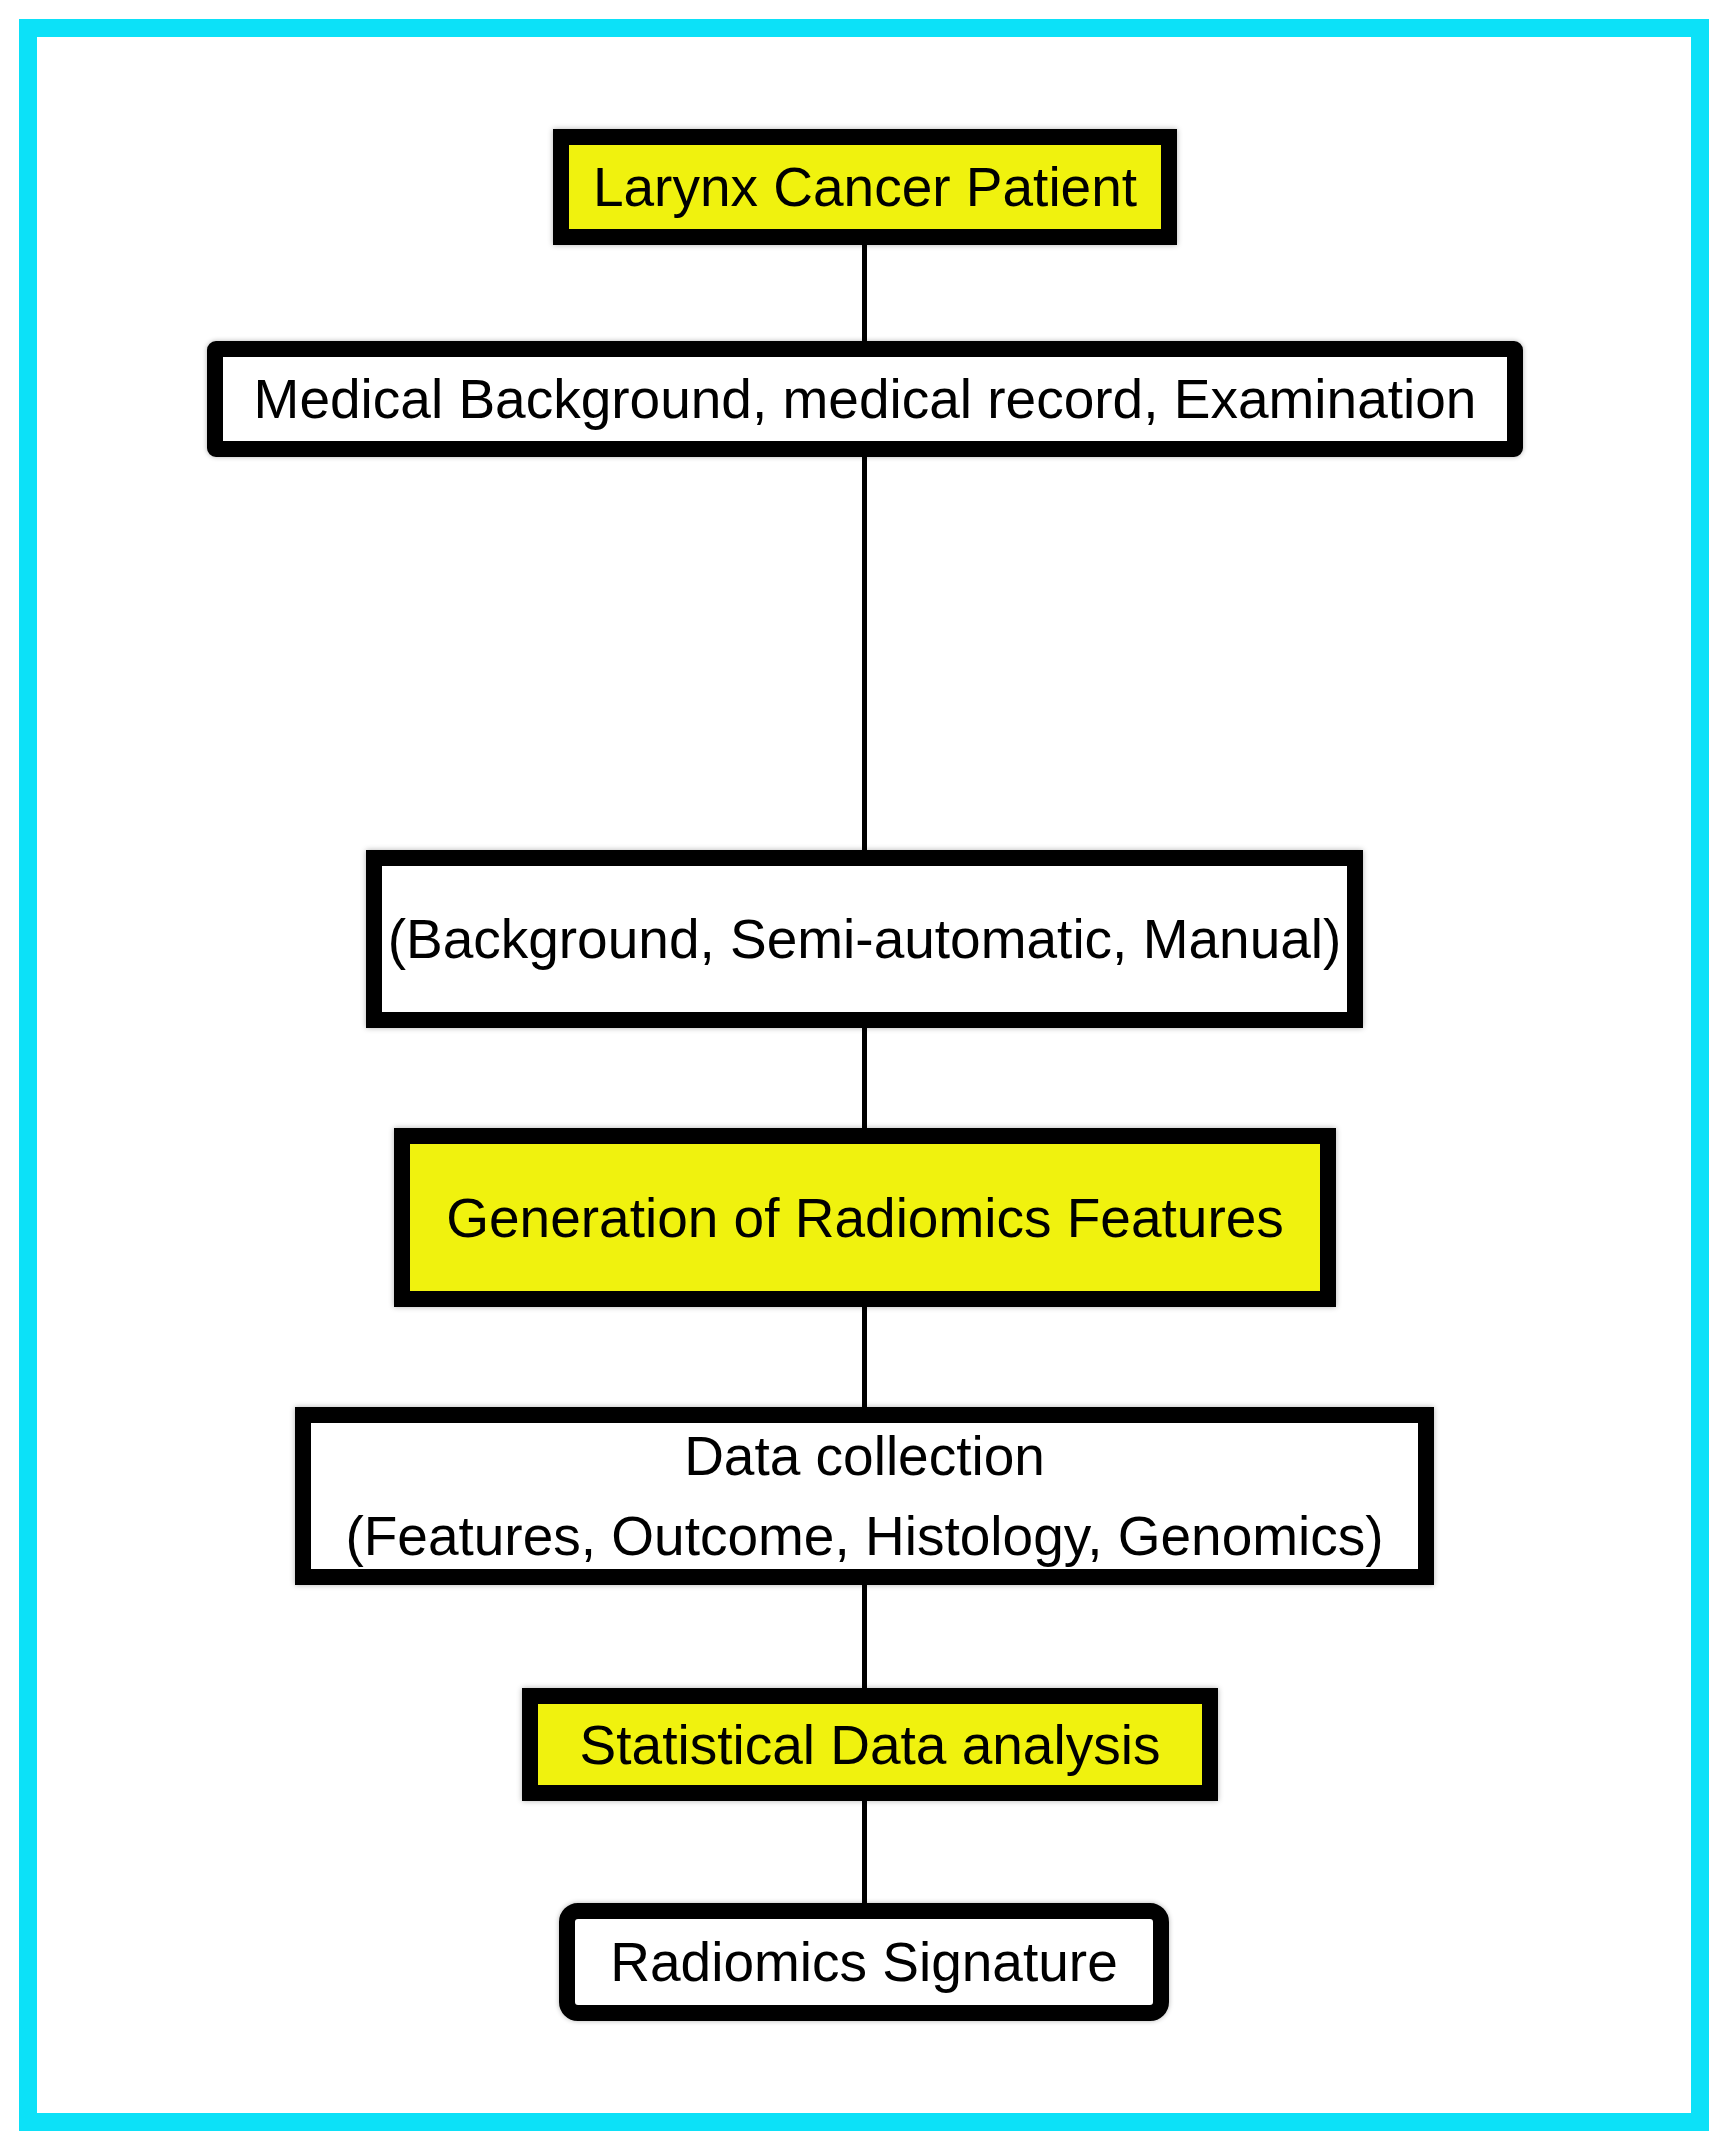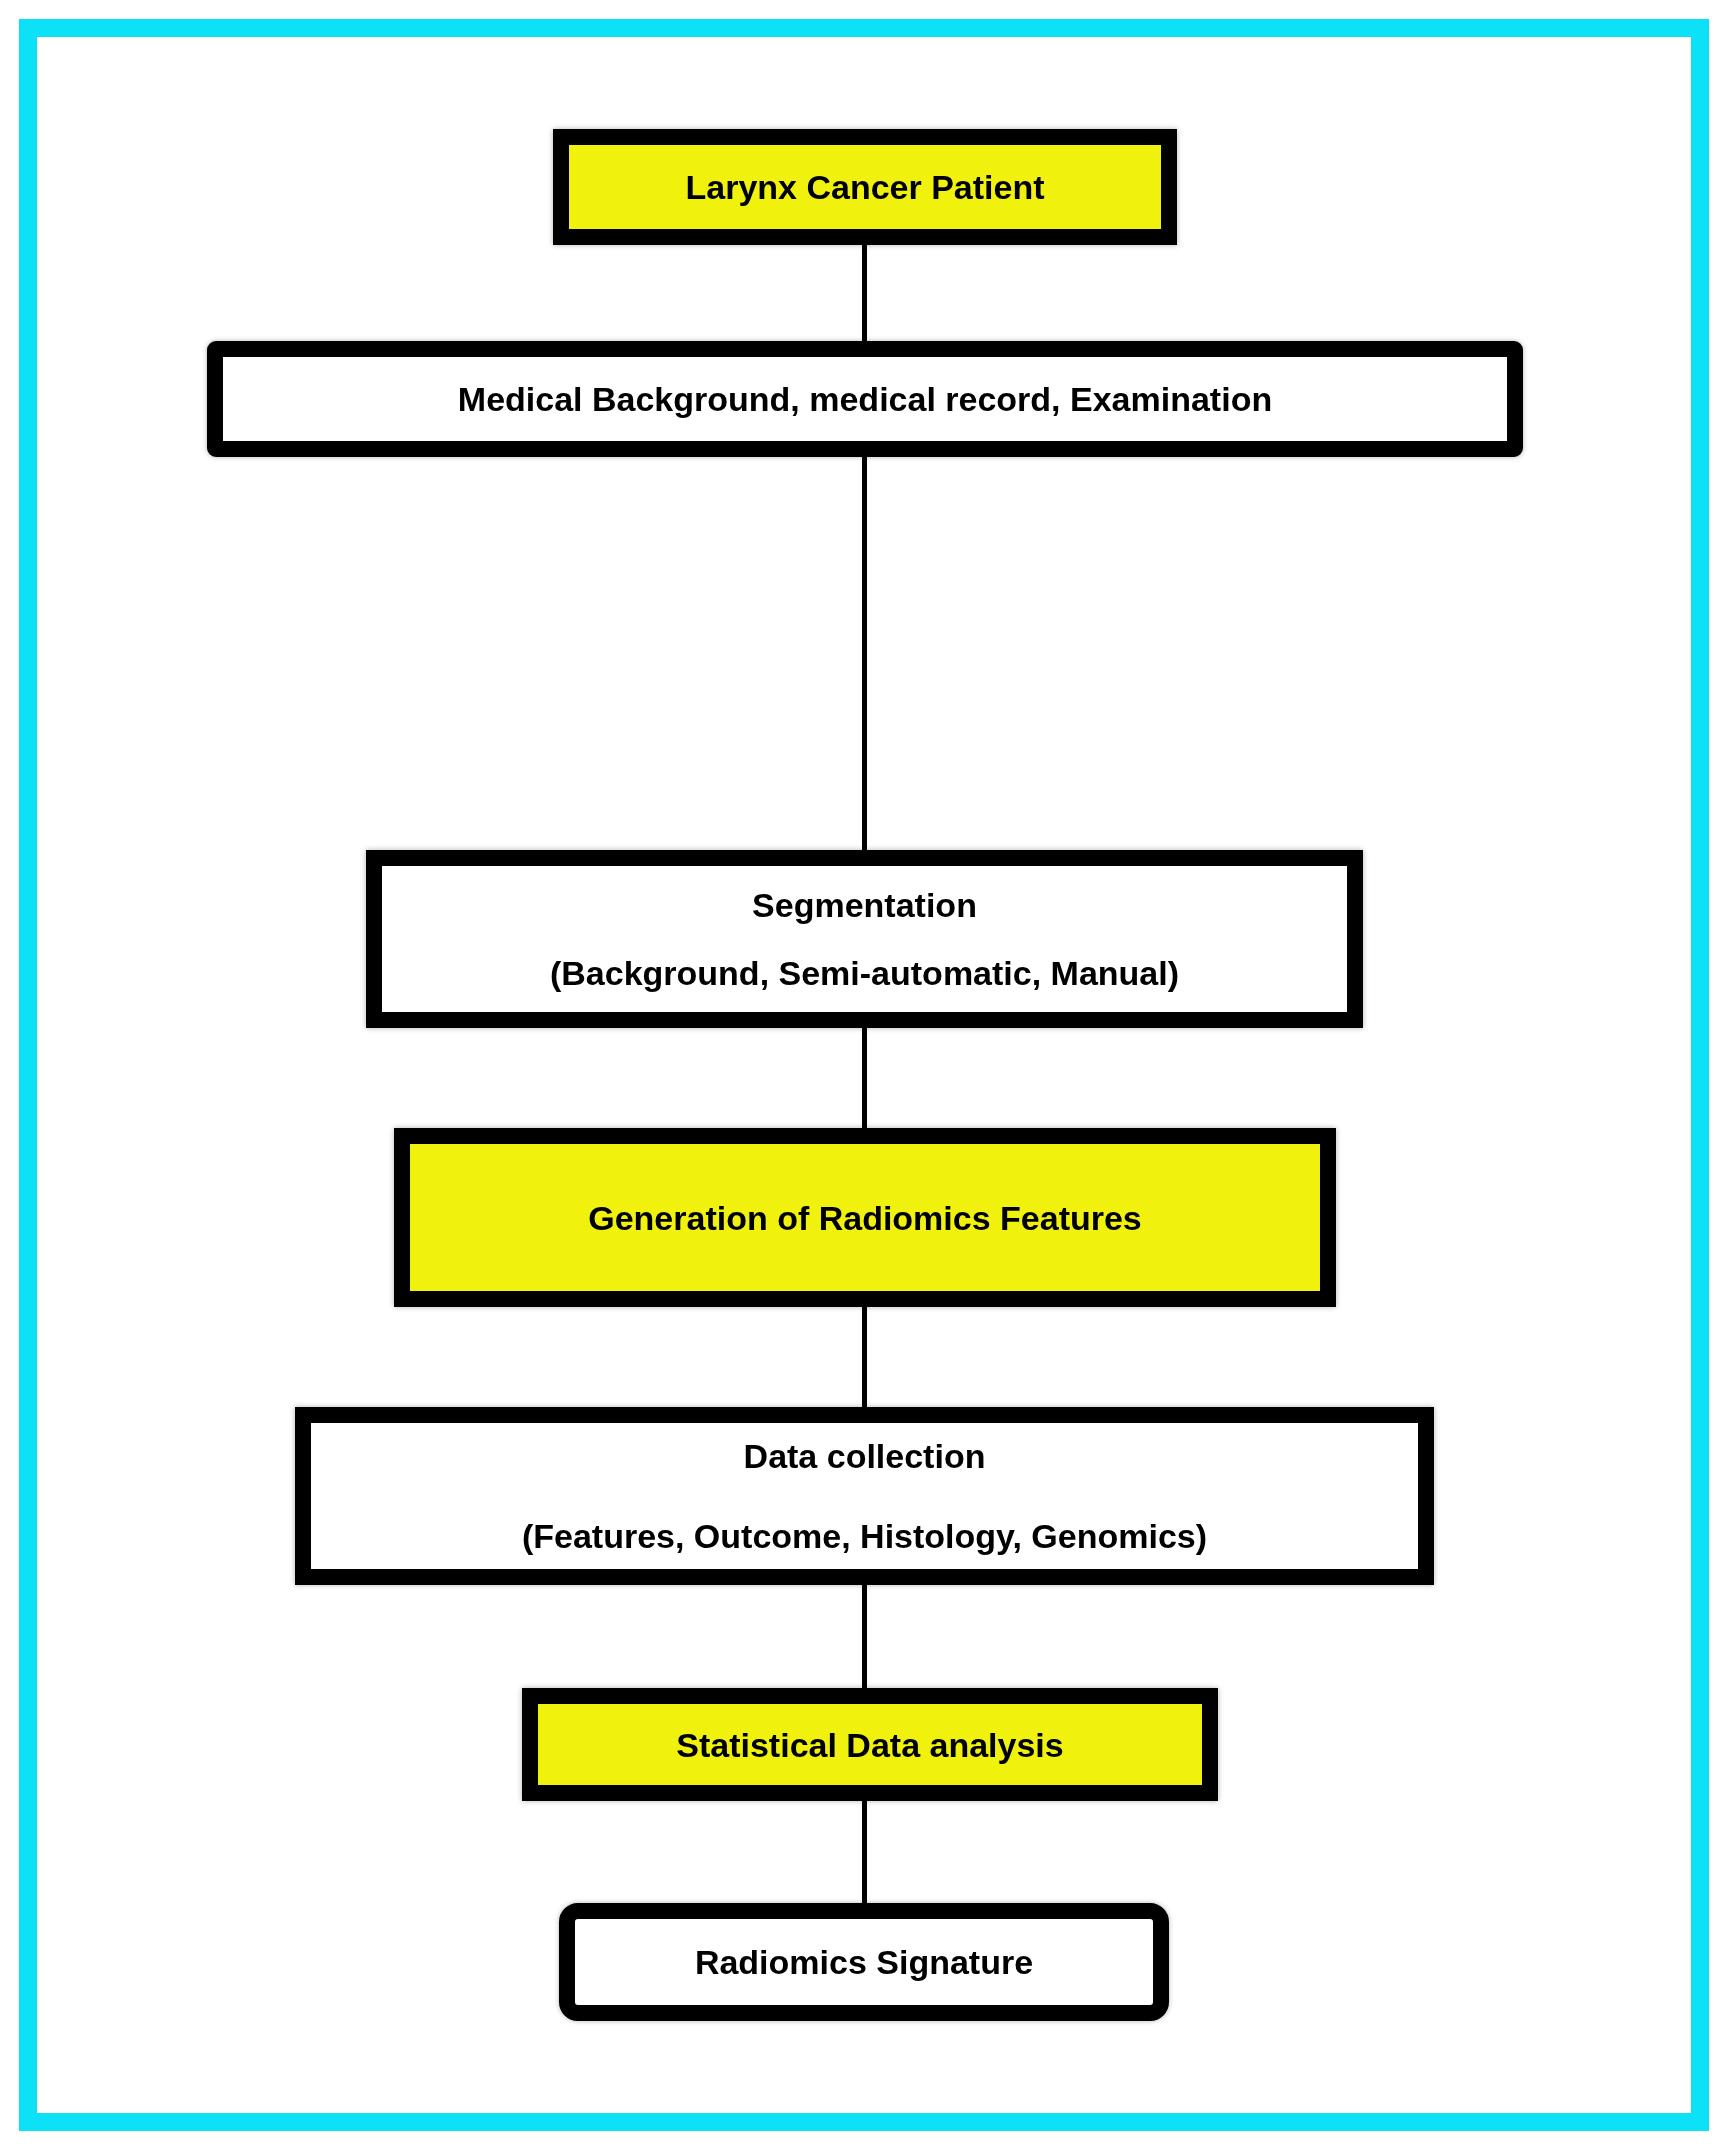--- a/index.html
+++ b/index.html
@@ -46,22 +46,22 @@
     flex-direction: column;
     align-items: center;
     justify-content: center;
     text-align: center;
     z-index: 2;
     box-shadow: 0 0 5.5px rgba(0,0,0,0.30);
   }
   .node .line {
     display: block;
     white-space: nowrap;
-    font-weight: bold;
-    font-size: 34px;
+    font-weight: normal;
+    font-size: 55px;
     line-height: 68px;
     color: #000000;
     letter-spacing: 0px;
   }
   
   #n0 { left: 553px;  top: 129px;  width: 624px;  height: 116px; }
   #n1 { left: 207px;  top: 341px;  width: 1316px; height: 116px; border-radius: 9px; }
   #n2 { left: 468px;  top: 566px;  width: 792px; height: 184px; }
   #n3 { left: 366px;  top: 850px; width: 997px; height: 178px; }
   #n4 { left: 394px;  top: 1128px; width: 942px; height: 179px; }
@@ -81,21 +81,20 @@
   <div id="n0" class="node" style="background-color: rgb(240, 242, 14);">
     <span class="line">Larynx Cancer Patient</span>
   </div>
 
   <div id="n1" class="node" style="background-color: rgb(255, 255, 255);">
     <span class="line">Medical Background, medical record, Examination</span>
   </div>
 
 
   <div id="n3" class="node" style="background-color: rgb(255, 255, 255);">
-    <span class="line">Segmentation</span>
     <span class="line">(Background, Semi-automatic, Manual)</span>
   </div>
 
   <div id="n4" class="node" style="background-color: rgb(240, 242, 14);">
     <span class="line">Generation of Radiomics Features</span>
   </div>
 
   <div id="n5" class="node" style="background-color: rgb(255, 255, 255);">
     <span class="line">Data collection</span>
     <span class="line">(Features, Outcome, Histology, Genomics)</span>

